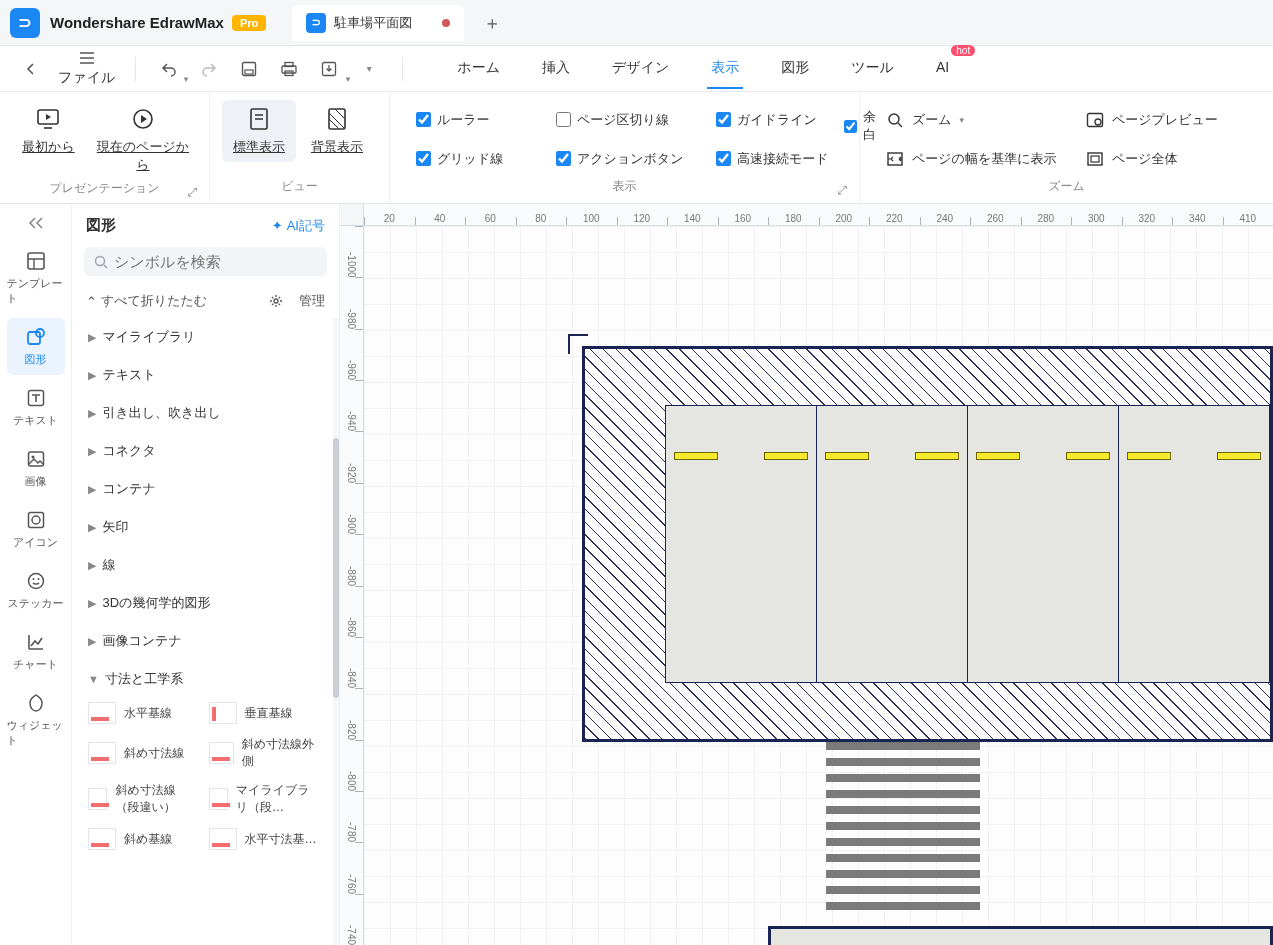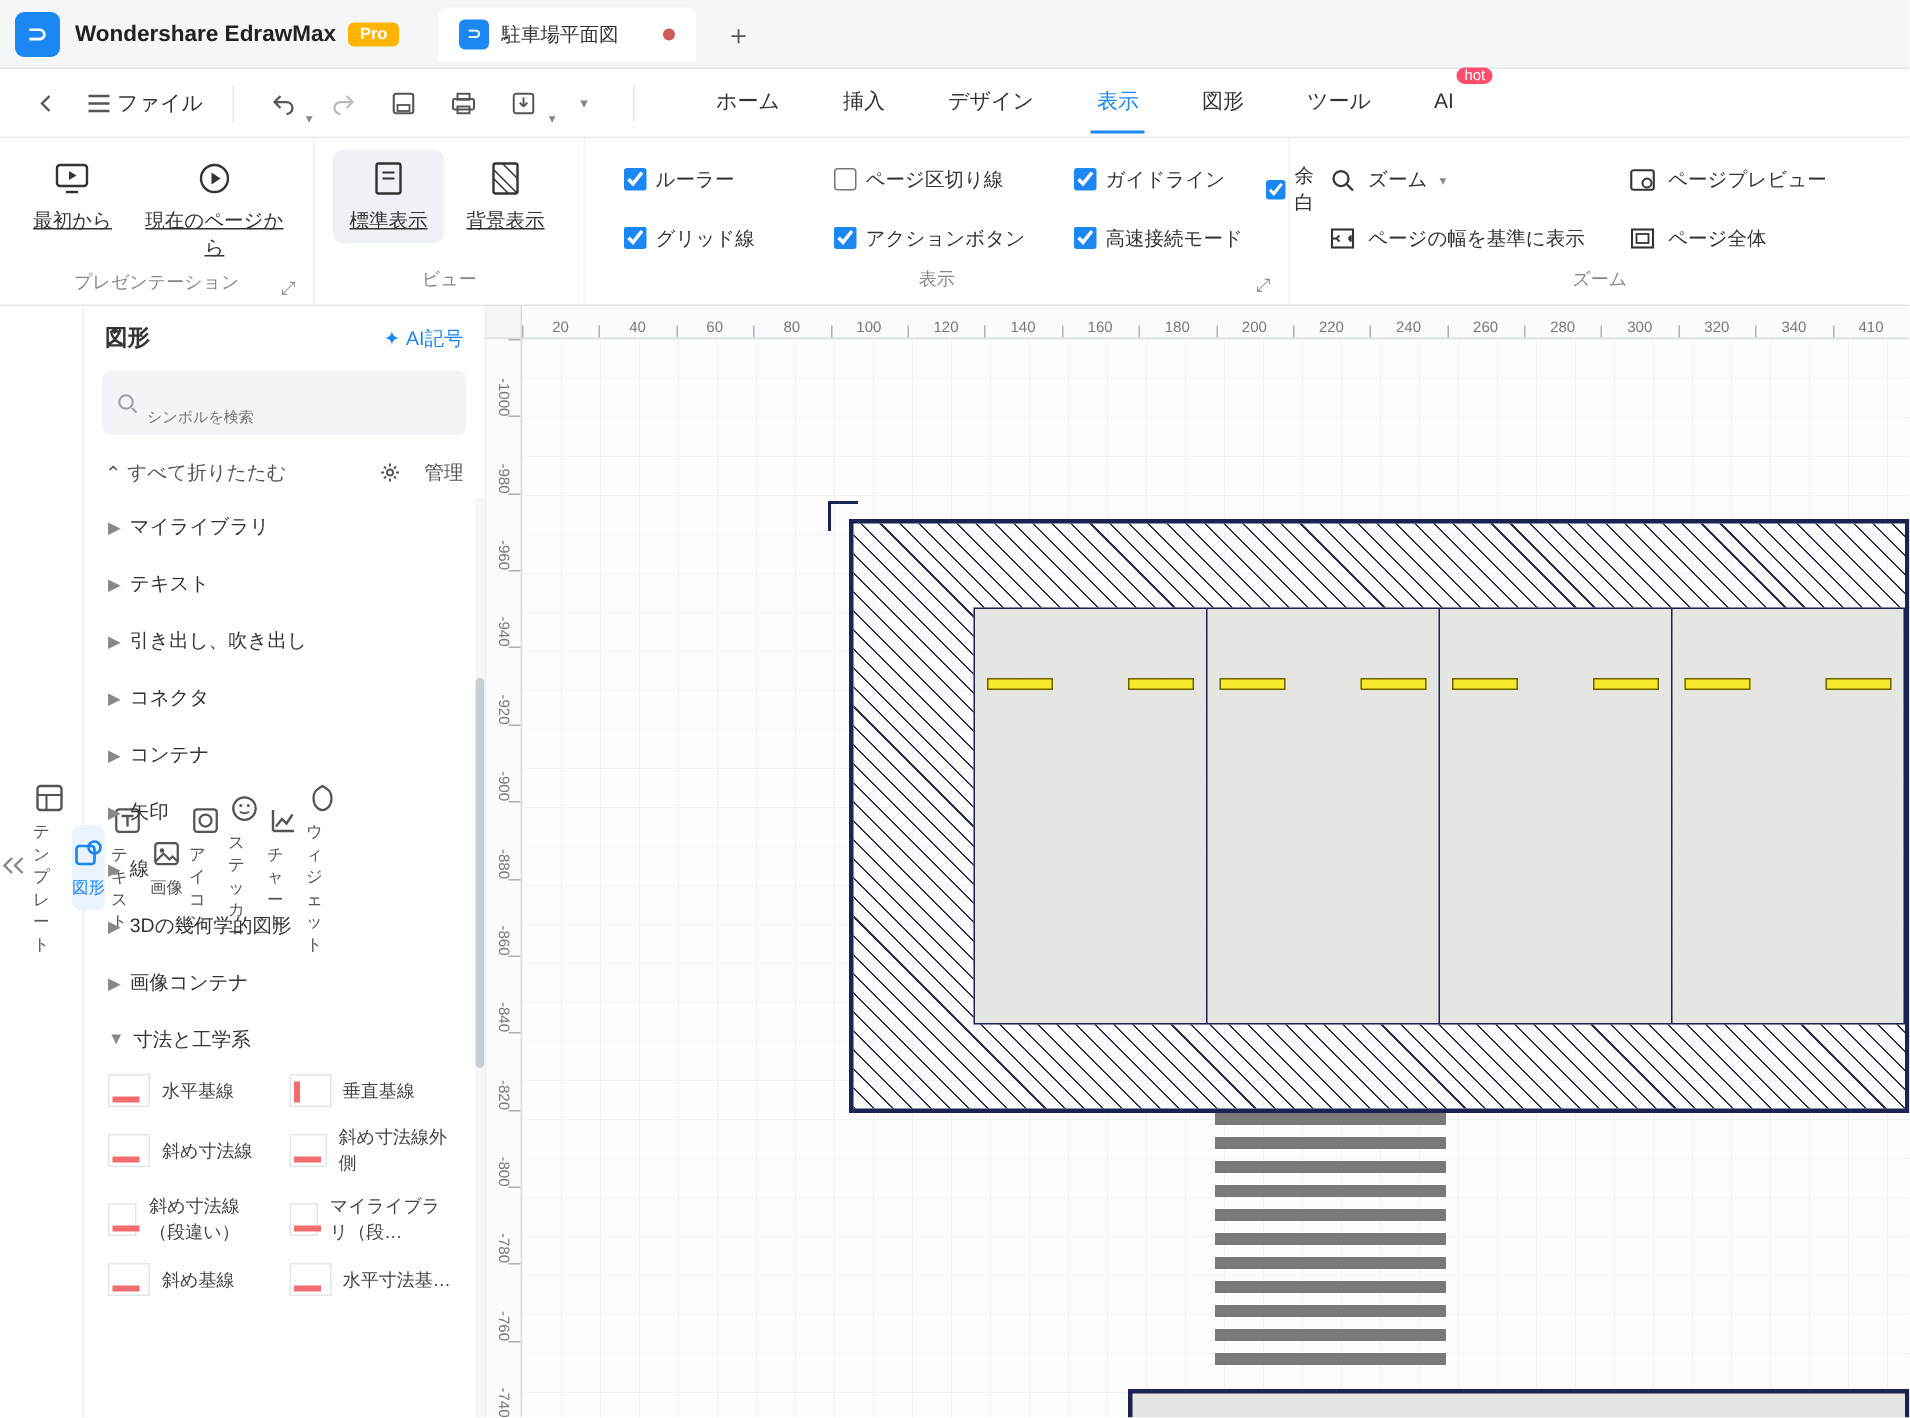--- a/index.html
+++ b/index.html
@@ -12,21 +12,21 @@
 .pro-badge { background:#ffb400; color:#fff; font-size:11px; font-weight:700; padding:2px 8px; border-radius:4px; margin-left:8px; }
 .doctab { height:36px; background:#fff; border-radius:6px 6px 0 0; display:flex; align-items:center; padding:0 14px; margin-left:26px; position:relative; }
 .doctab .appicon { width:20px; height:20px; font-size:11px; border-radius:4px; }
 .doctab-title { margin-left:8px; font-size:13px; }
 .unsaved-dot { width:8px; height:8px; background:#d05a5a; border-radius:50%; margin-left:30px; }
 .addtab { width:24px; height:24px; margin-left:16px; display:flex; align-items:center; justify-content:center; color:#555; font-size:18px; }
 
 
 .toprow { height:46px; display:flex; align-items:center; border-bottom:1px solid #e8eaed; padding:0 18px; gap:14px; }
 .iconbtn { width:26px; height:26px; display:flex; align-items:center; justify-content:center; color:#555; border-radius:4px; }
-.filebtn { display:flex; align-items:center; gap:4px; font-size:14px; color:#333; }
+.filebtn { display:flex; align-items:center; gap:4px; font-size:14px; color:#333;flex-direction:column; }
 .vdiv { width:1px; height:24px; background:#e2e6ea; margin:0 6px; }
 .menutabs { display:flex; gap:34px; margin-left:30px; }
 .menutab { font-size:14px; color:#333; padding:10px 4px; border-bottom:2px solid transparent; position:relative; }
 .menutab.active { color:#1b87f2; border-color:#1b87f2; }
 .hotbadge { position:absolute; top:-4px; right:-22px; background:#ff4d6d; color:#fff; font-size:10px; padding:0 5px; border-radius:8px; }
 
 
 .ribbon { height:112px; display:flex; border-bottom:1px solid #e2e6ea; background:#fff; }
 .ribgroup { display:flex; flex-direction:column; justify-content:space-between; padding:8px 12px 4px; position:relative; border-right:1px solid #f0f2f5; }
 .ribgroup-row { display:flex; gap:4px; flex:1; align-items:flex-start; }
@@ -35,32 +35,32 @@
 .bigbtn { width:74px; display:flex; flex-direction:column; align-items:center; gap:6px; padding:6px 2px; border-radius:6px; text-align:center; font-size:13px;text-decoration:underline; }
 .bigbtn .ico { width:26px; height:26px; display:flex; align-items:center; justify-content:center; }
 .bigbtn.sel { background:#eef2f6; }
 .checkrow { display:flex; align-items:center; gap:6px; font-size:13px; color:#333; margin:6px 14px; }
 .checkrow input { width:15px; height:15px; accent-color:#1b87f2; }
 .linebtn { display:flex; align-items:center; gap:8px; font-size:13px; color:#333; margin:6px 10px; padding:2px 4px; border-radius:4px; }
 .linebtn .ico{ width:18px; height:18px; display:flex;align-items:center;justify-content:center;}
 
 
 .main { display:flex; height:calc(945px - 46px - 46px - 112px); }
-.sidestrip { width:56px; background:#fff; border-right:1px solid #edf0f3; display:flex; flex-direction:row; align-items:center; padding-top:8px; gap:4px; }
+.sidestrip { width:72px; background:#fff; border-right:1px solid #edf0f3; display:flex; flex-direction:column; align-items:center; padding-top:8px; gap:4px; }
 .sideitem { width:58px; padding:8px 0; display:flex; flex-direction:column; align-items:center; gap:4px; font-size:11px; color:#555; border-radius:6px; }
 .sideitem.active{ color:#1b87f2; background:#eaf3fe; }
 .sideitem .ico{ width:22px;height:22px; display:flex;align-items:center;justify-content:center;}
 .collapse-ico{ margin:4px 0 8px; color:#888;}
 
 .shapepanel { width:268px; border-right:1px solid #edf0f3; display:flex; flex-direction:column; overflow:hidden; }
 .sp-head { display:flex; align-items:center; justify-content:space-between; padding:12px 14px 8px; }
 .sp-title{ font-size:15px; font-weight:600;}
 .ai-link{ color:#1b87f2; font-size:13px; display:flex; align-items:center; gap:4px;}
 .searchbox{ margin:4px 12px 10px; background:#f2f4f7; border-radius:6px; display:flex; align-items:center; padding:6px 10px; gap:6px; color:#9aa1a9;}
-.searchbox input{ border:none; background:transparent; outline:none; font-size:10px; flex:1; color:#333;margin-top:20px;}
+.searchbox input{ border:none; background:transparent; outline:none; font-size:15px; flex:1; color:#333;}
 .sp-toolbar{ display:flex; align-items:center; justify-content:space-between; padding:6px 14px 8px; font-size:13px; color:#555;}
 .sp-toolbar .fold{ display:flex; align-items:center; gap:4px;}
 .sp-toolbar .mgr{ display:flex; align-items:center; gap:16px;}
 .catlist{ flex:1; overflow-y:auto; padding:0 8px 10px;}
 .catitem{ display:flex; align-items:center; gap:6px; padding:10px 8px; font-size:13px; color:#333;}
 .catitem .chev{ color:#888; font-size:11px;}
 .shape-grid{ display:grid; grid-template-columns:1fr 1fr; gap:4px 8px; padding:0 6px;}
 .shape-cell{ display:flex; align-items:center; gap:8px; padding:4px 2px; font-size:12px; color:#444;}
 .shape-cell .thumb{ width:28px; height:22px; background:#fff; border:1px solid #e2e5e9; position:relative; }
 .shape-cell .thumb::after{content:""; position:absolute; left:2px; bottom:2px; width:18px; height:4px; background:#f26d6d;}

